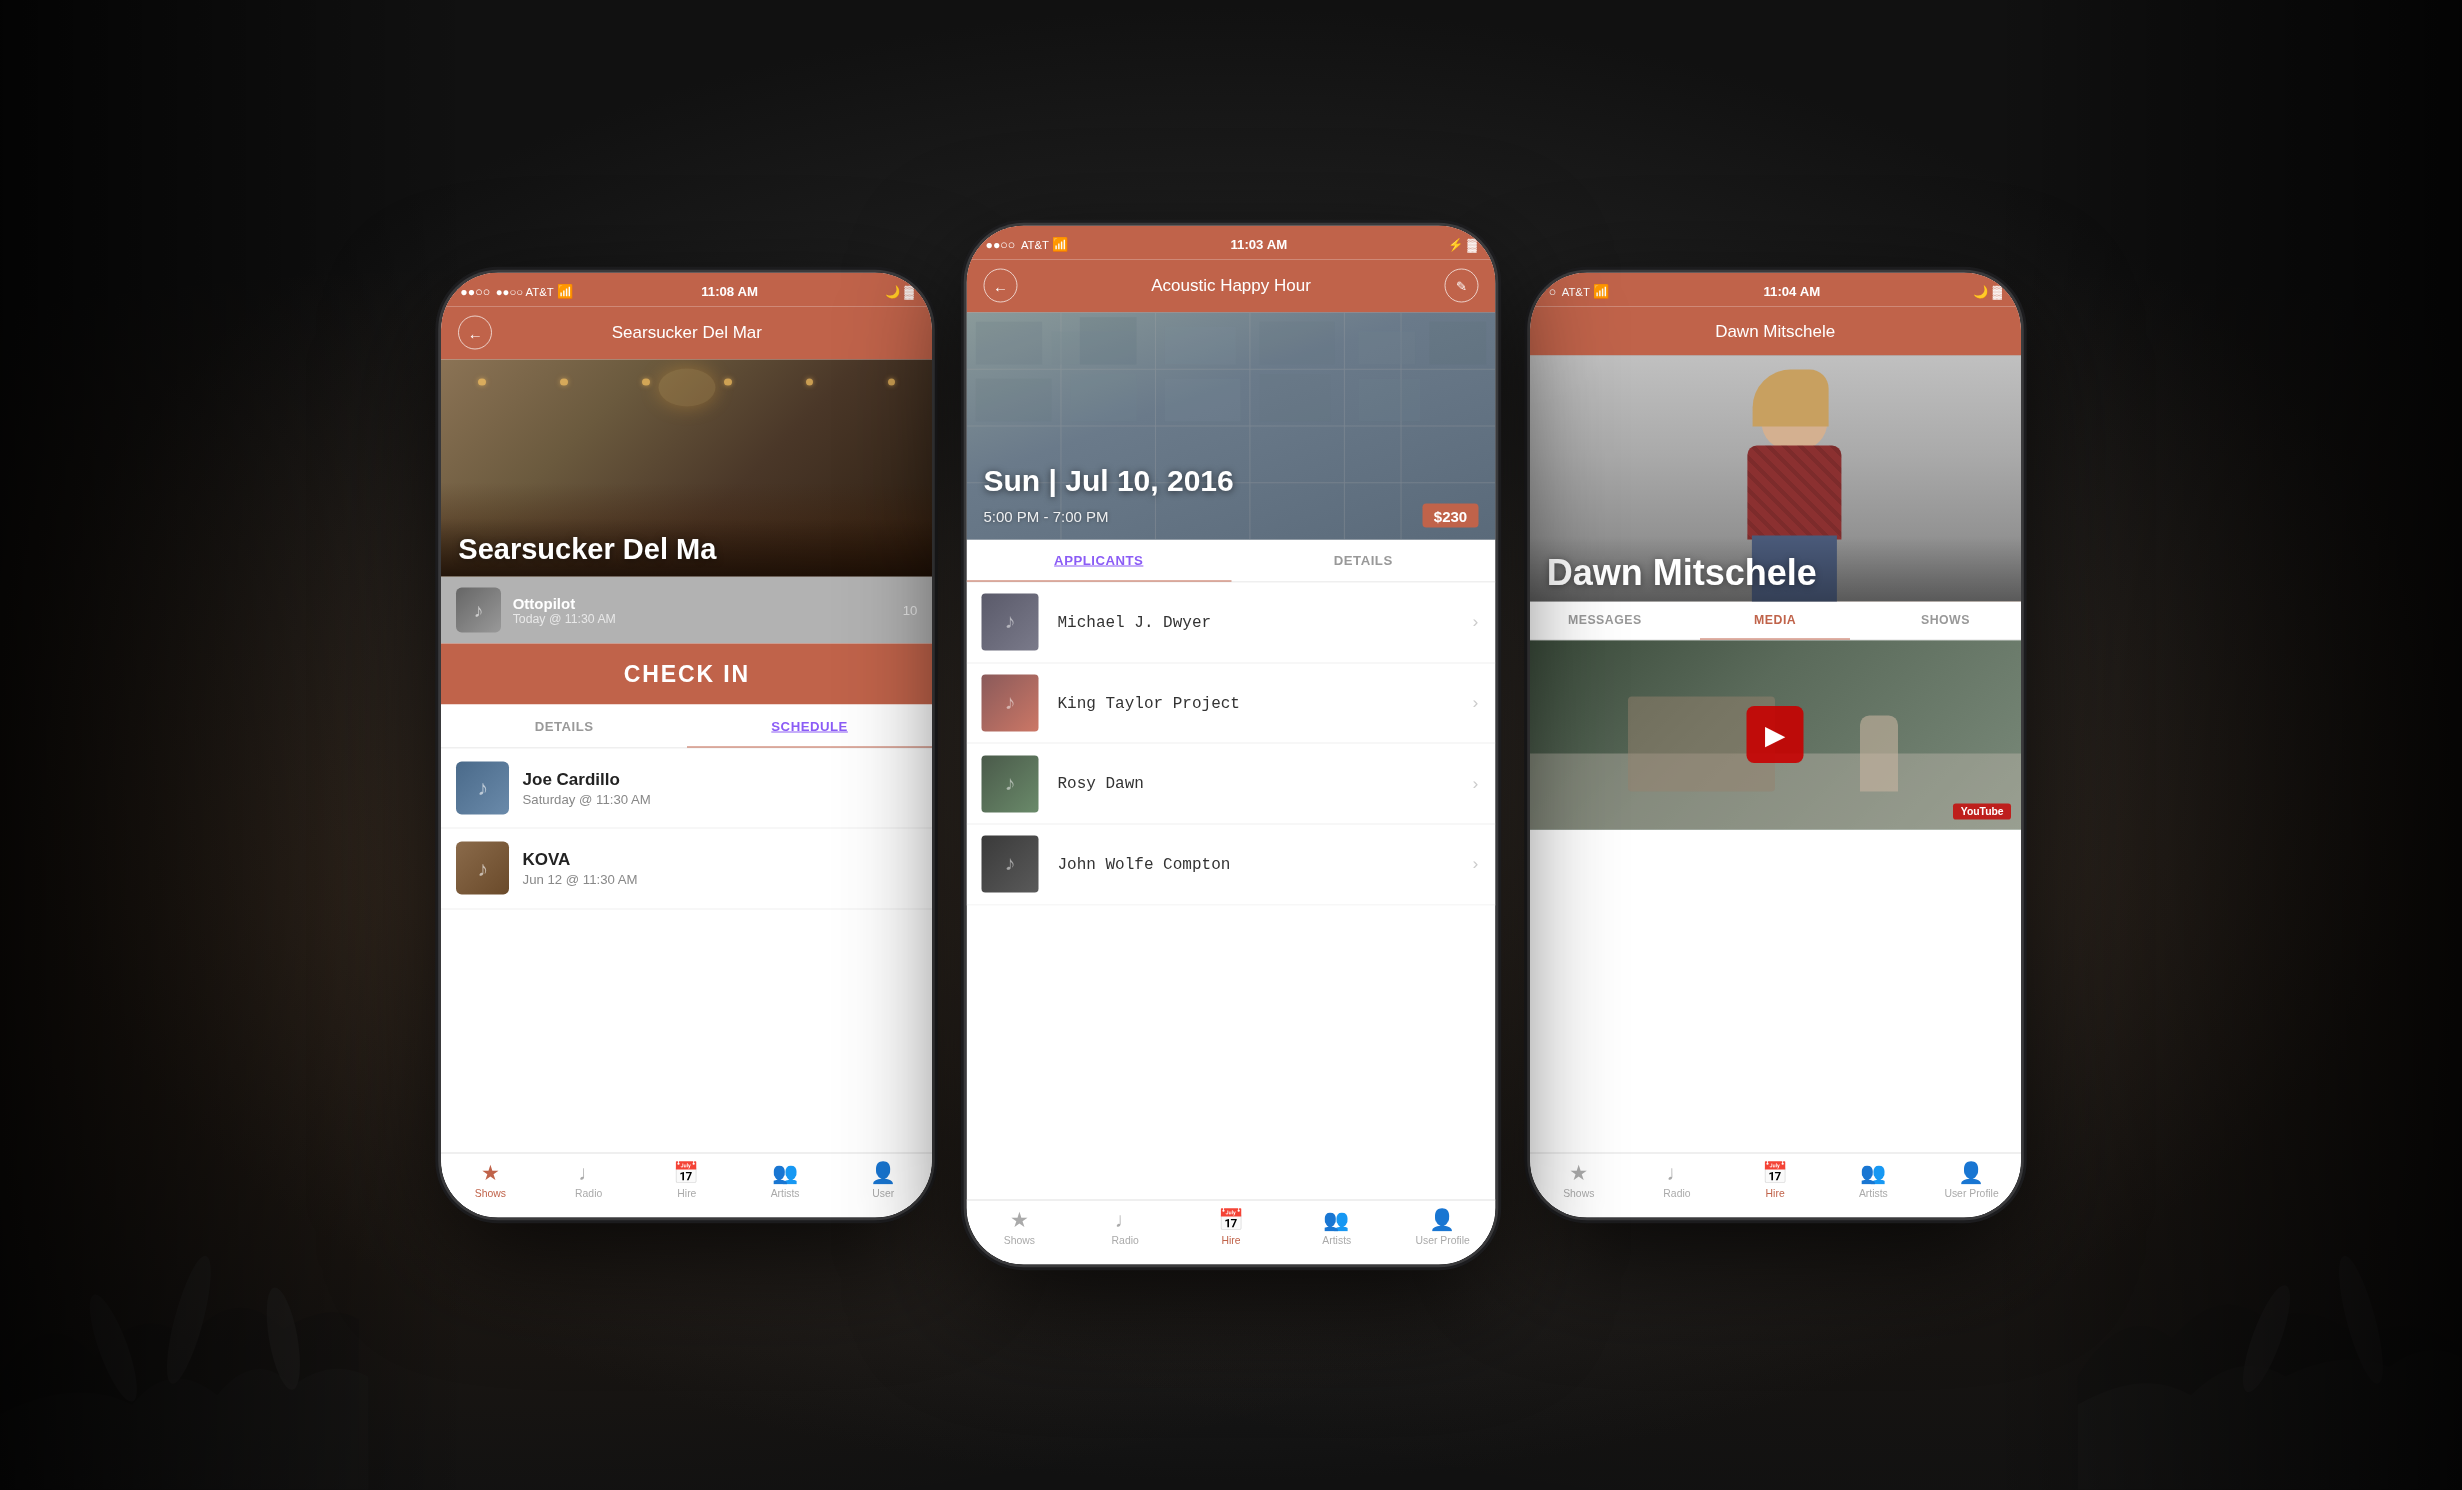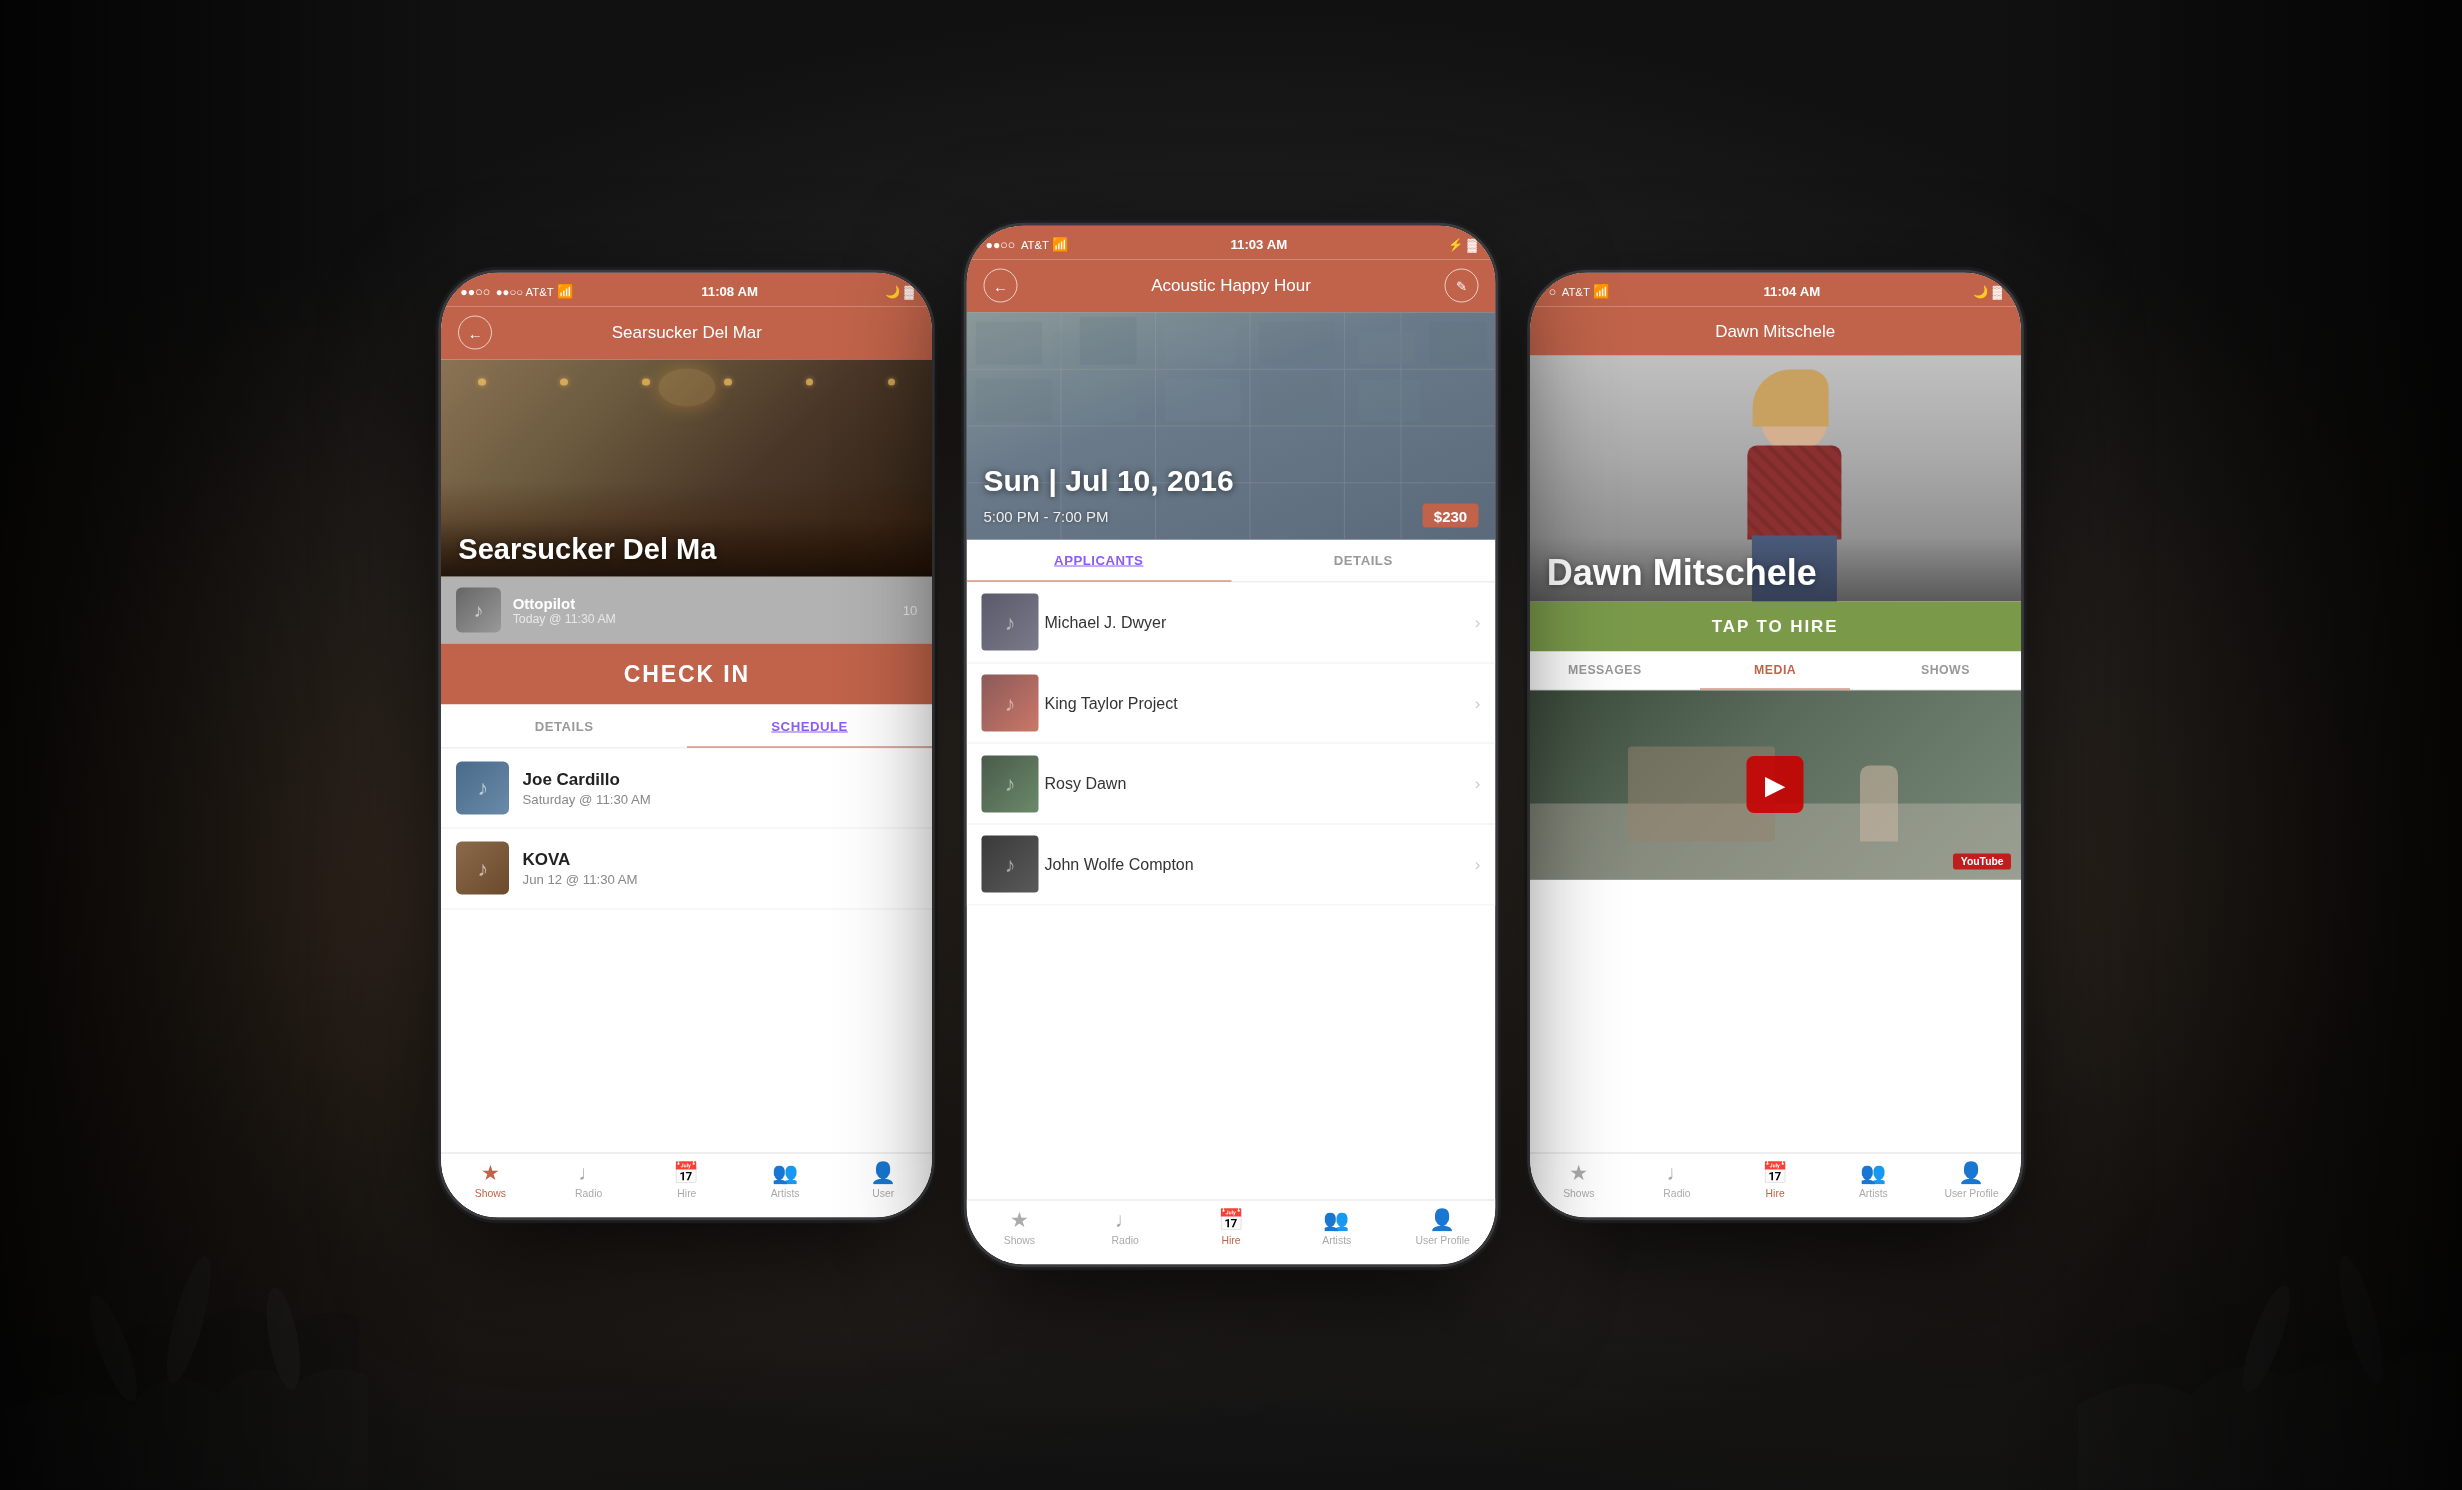--- a/index.html
+++ b/index.html
@@ -328,21 +328,22 @@
     .sched-time { font-size: 13.2px; color: #888; margin-top: 1.9px; }
 
     
     .applicants-list { background: #fff; overflow-y: auto; }
     .applicant-item {
       display: flex;
       align-items: center;
       padding: 11.3px 15px;
       border-bottom: 0.9px solid #f0f0f0;
       cursor: pointer;
-      gap: 6px;
+      gap: 19px;
+      font-family: Liberation Mono, monospace;
     }
     .applicant-avatar {
       width: 57px;
       height: 57px;
       border-radius: 3.8px;
       flex-shrink: 0;
       position: relative;
       overflow: hidden;
     }
     .app-av-1 { background: linear-gradient(135deg, #5a5a6a, #7a7a8a); }
@@ -783,21 +784,20 @@
           <div style="position:absolute;top:71px;left:50%;transform:translateX(-50%);width:94px;height:94px;background:repeating-linear-gradient(45deg, rgba(0,0,0,0.1), rgba(0,0,0,0.1) 3.8px, transparent 3.8px, transparent 11.3px);border-radius:9.4px 9.4px 0 0;"></div>
 
           <div style="position:absolute;top:161px;left:50%;transform:translateX(-50%);width:85px;height:76px;background:#4a5a7a;"></div>
         </div>
         <div class="artist-name-overlay">
           <div class="artist-name">Dawn Mitschele</div>
         </div>
       </div>
 
 
-      <div class="tap-hire-btn">TAP TO HIRE</div>
 
       <div class="media-tabs">
         <div class="media-tab">MESSAGES</div>
         <div class="media-tab active">MEDIA</div>
         <div class="media-tab">SHOWS</div>
       </div>
 
       <div class="yt-thumb">
         <div style="position:absolute;inset:0;background:linear-gradient(135deg, #3a4a3a 0%, #5a6a5a 40%, #7a8a7a 100%);"></div>
 

